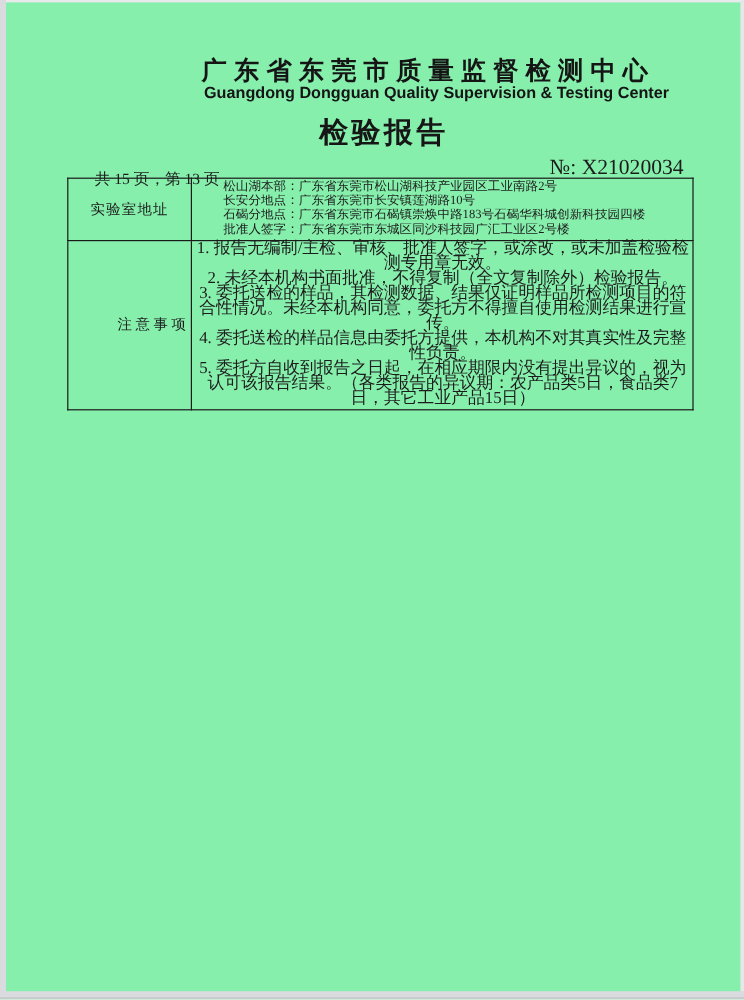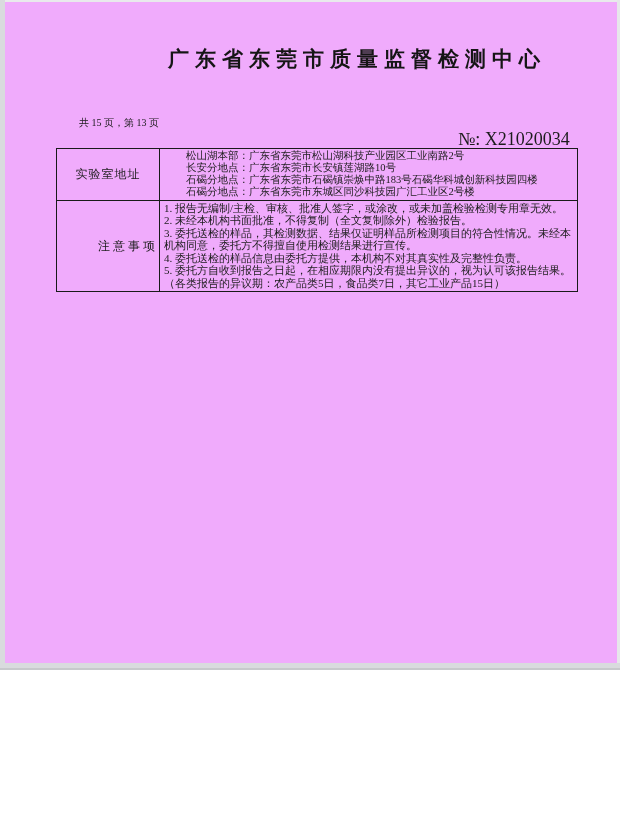--- a/index.html
+++ b/index.html
@@ -1,18 +1,18 @@
 <!DOCTYPE html>
 <html><head>
 <meta charset="utf-8">
 <style>
   html,body { margin:0; padding:0; background:#fff; }
   .page {
-    position:relative; width:620px; height:670px; overflow:hidden;
-    background:#f0abfc; color:#1c1c1c;
+    position:relative; width:620px; height:833px; overflow:hidden;
+    background:#86efac; color:#1c1c1c;
     font-family:"Liberation Serif", serif;
   }
   
   .edge-left   { position:absolute; left:0; top:0; width:5px; height:833px; background:#d9dbde; }
   .edge-right  { position:absolute; right:0; top:0; width:3px; height:833px; background:#e6e7ea; }
   .edge-bottom { position:absolute; left:0; bottom:0; width:620px; height:7px; background:#d9dbde; }
   .edge-bottom-line { position:absolute; left:0; bottom:0; width:620px; height:2px; background:#c7c9cc; }
   .edge-top    { position:absolute; left:0; top:0; width:620px; height:2px; background:#e9eaec; }
 
   
@@ -23,68 +23,70 @@
   }
   .org-en {
     position:absolute; left:170px; top:70px;
     font-family:"Liberation Sans", sans-serif; font-weight:bold;
     font-size:13.5px; white-space:nowrap; color:#151515;
   }
   .report-title {
     position:absolute; left:266px; top:94px;
     font-size:24px; font-weight:bold; letter-spacing:3px; white-space:nowrap; color:#161616;
   }
-  .meta-page { position:absolute; left:79px;  top:116px; font-size:10px; white-space:nowrap; }
+  .meta-page { position:absolute; left:79px;  top:140px; font-size:13px; white-space:nowrap; }
   .meta-no   { position:absolute; left:458px; top:129px; font-size:18px; white-space:nowrap; }
 
   
   .info-table {
     position:absolute; left:56px; top:148px; width:522px;
     border-collapse:collapse; table-layout:fixed;
   }
   .info-table td { border:1.5px solid #1a1a1a; }
   .label-cell {
     width:100px; text-align:center; vertical-align:middle;
     font-size:12px; letter-spacing:1px; color:#1c1c1c;margin-top:44px;
   }
   .label-cell.spaced { letter-spacing:3px;text-align:right; }
   .content-cell { vertical-align:top; padding:1px 3px 2px 4px; }
   .row-address  { height:50px; }
   .row-notes    { height:89px; }
   .addr-line { font-size:10.5px; line-height:12px;   white-space:nowrap; overflow:hidden;margin-left:22px; }
-  .note-line { font-size:11px; line-height:12.45px; }
+  .note-line { font-size:14px; line-height:12.45px;text-align:center; }
 </style>
 </head>
 <body>
 
 <div class="page">
 
   <div class="edge-top"></div>
   <div class="edge-left"></div>
   <div class="edge-right"></div>
   <div class="edge-bottom"></div>
   <div class="edge-bottom-line"></div>
 
   <div class="org-zh">广东省东莞市质量监督检测中心</div>
+  <div class="org-en">Guangdong Dongguan Quality Supervision &amp; Testing Center</div>
+  <div class="report-title">检验报告</div>
 
   <div class="meta-page">共 15 页，第 13 页</div>
   <div class="meta-no">
     <span>№:</span>
     <span>X21020034</span>
   </div>
 
   <table class="info-table">
     <tbody>
         <tr class="row-address">
       <td class="label-cell">实验室地址</td>
       <td class="content-cell">
         <div class="addr-line">松山湖本部：广东省东莞市松山湖科技产业园区工业南路2号</div>
         <div class="addr-line">长安分地点：广东省东莞市长安镇莲湖路10号</div>
         <div class="addr-line">石碣分地点：广东省东莞市石碣镇崇焕中路183号石碣华科城创新科技园四楼</div>
-        <div class="addr-line">石碣分地点：广东省东莞市东城区同沙科技园广汇工业区2号楼</div>
+        <div class="addr-line">批准人签字：广东省东莞市东城区同沙科技园广汇工业区2号楼</div>
       </td>
     </tr>
     <tr class="row-notes">
       <td class="label-cell spaced">注意事项</td>
       <td class="content-cell">
         <div class="note-line">1. 报告无编制/主检、审核、批准人签字，或涂改，或未加盖检验检测专用章无效。</div>
         <div class="note-line">2. 未经本机构书面批准，不得复制（全文复制除外）检验报告。</div>
         <div class="note-line">3. 委托送检的样品，其检测数据、结果仅证明样品所检测项目的符合性情况。未经本机构同意，委托方不得擅自使用检测结果进行宣传。</div>
         <div class="note-line">4. 委托送检的样品信息由委托方提供，本机构不对其真实性及完整性负责。</div>
         <div class="note-line">5. 委托方自收到报告之日起，在相应期限内没有提出异议的，视为认可该报告结果。（各类报告的异议期：农产品类5日，食品类7日，其它工业产品15日）</div>

